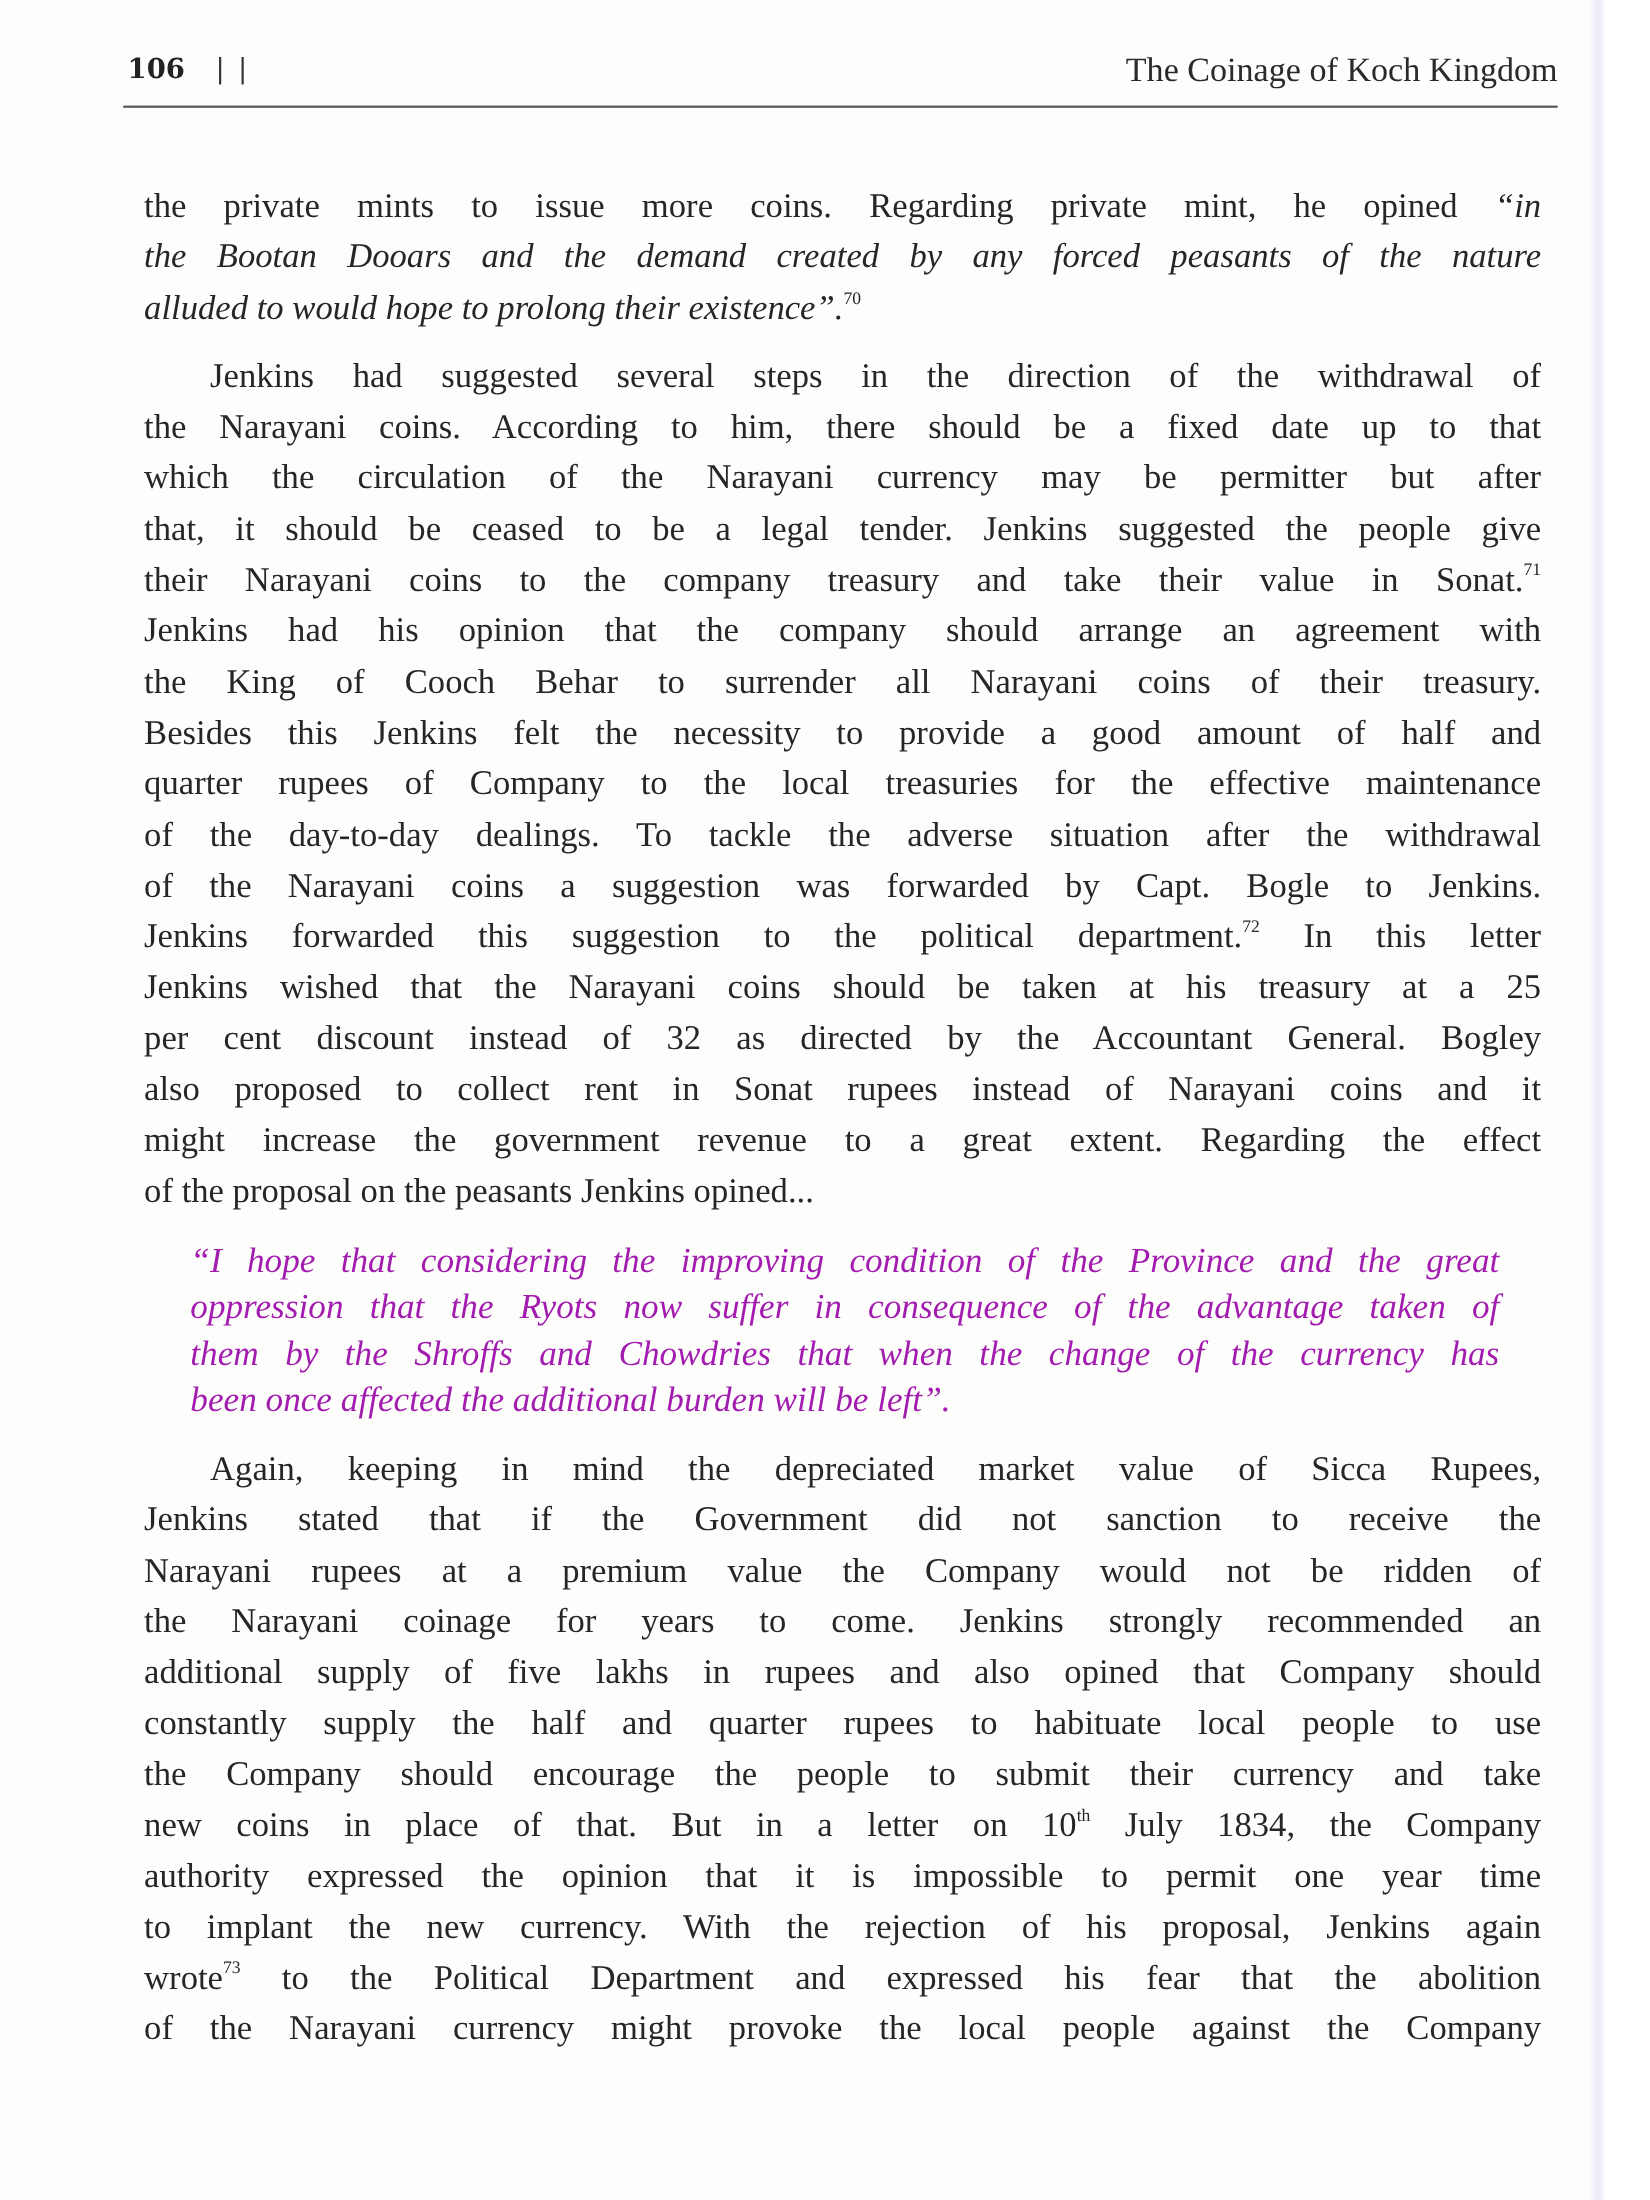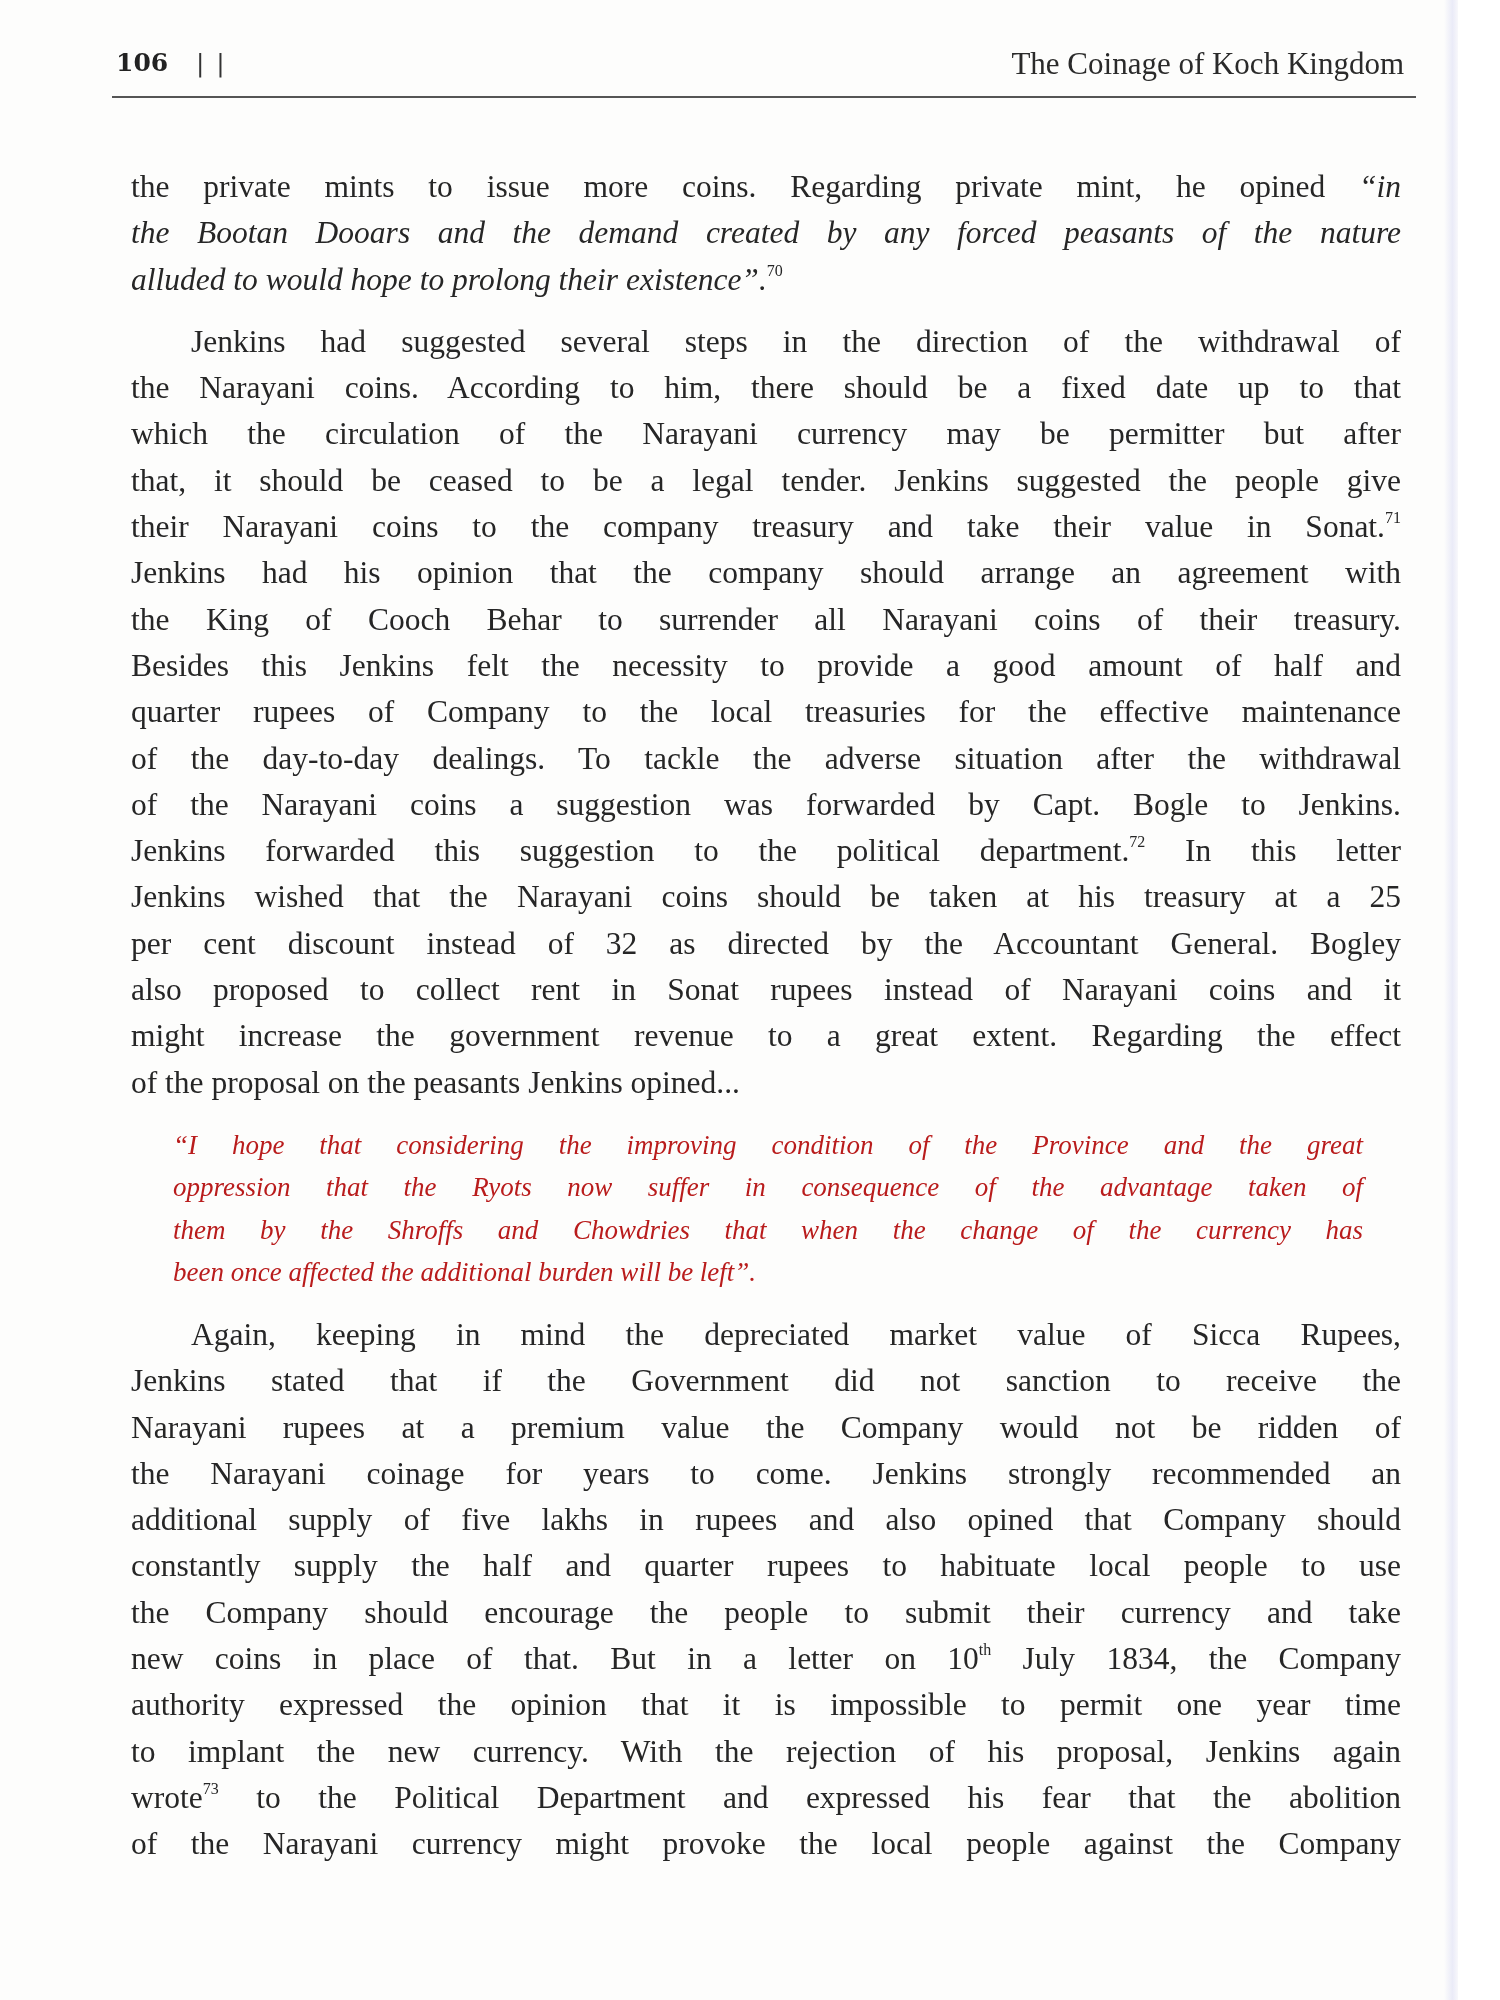--- a/index.html
+++ b/index.html
@@ -22,39 +22,39 @@
     border-bottom: 2px solid #555;
   }
   .page-num {
     position: absolute; left: 4px; top: 4px;
     font-family: "DejaVu Serif", serif; font-weight: bold; font-size: 25px; color: #222;
   }
   .page-bars {
     position: absolute; left: 84px; top: 4px; font-size: 25px; color: #333; letter-spacing: 2px;
   }
   .running-title {
-    position: absolute; right: 12px; top: 2px;
+    position: absolute; right: 0; top: 2px;
     font-family: "Liberation Serif", serif; font-size: 31px; color: #2a2a2a;
   }
   .body-text {
     position: absolute; left: 115px; top: 148px; width: 1302px;
     font-family: "Liberation Serif", serif; font-size: 31.5px; line-height: 46.3px;
     text-align: justify; text-align-last: justify;
   }
   .para { margin: 16px; }
   .para + .para { margin-top: 16px; }
   .line { display: block; text-align: justify; text-align-last: justify; white-space: nowrap; }
   .line.left { text-align-last: left; }
   .line.ind { padding-left: 60px; }
   em { font-style: italic; }
   sup { font-size: 16px; line-height: 0; vertical-align: 14px; }
   .quote {
     position: relative; margin: 18px 0 18px 58px; width: 1190px;
-    font-family: "Liberation Serif", serif; font-style: italic; font-size: 27px; line-height: 42.5px;
-    color: #b91c1c;
+    font-family: "Liberation Serif", serif; font-style: italic; font-size: 32px; line-height: 42.5px;
+    color: #a21caf;
   }
   .quote .line { text-align: justify; text-align-last: justify; }
   .quote .line.left { text-align-last: left; }
 </style>
 </head>
 <body>
 
 <div class="page-right-bg"></div>
 <div class="page-edge"></div>
 

